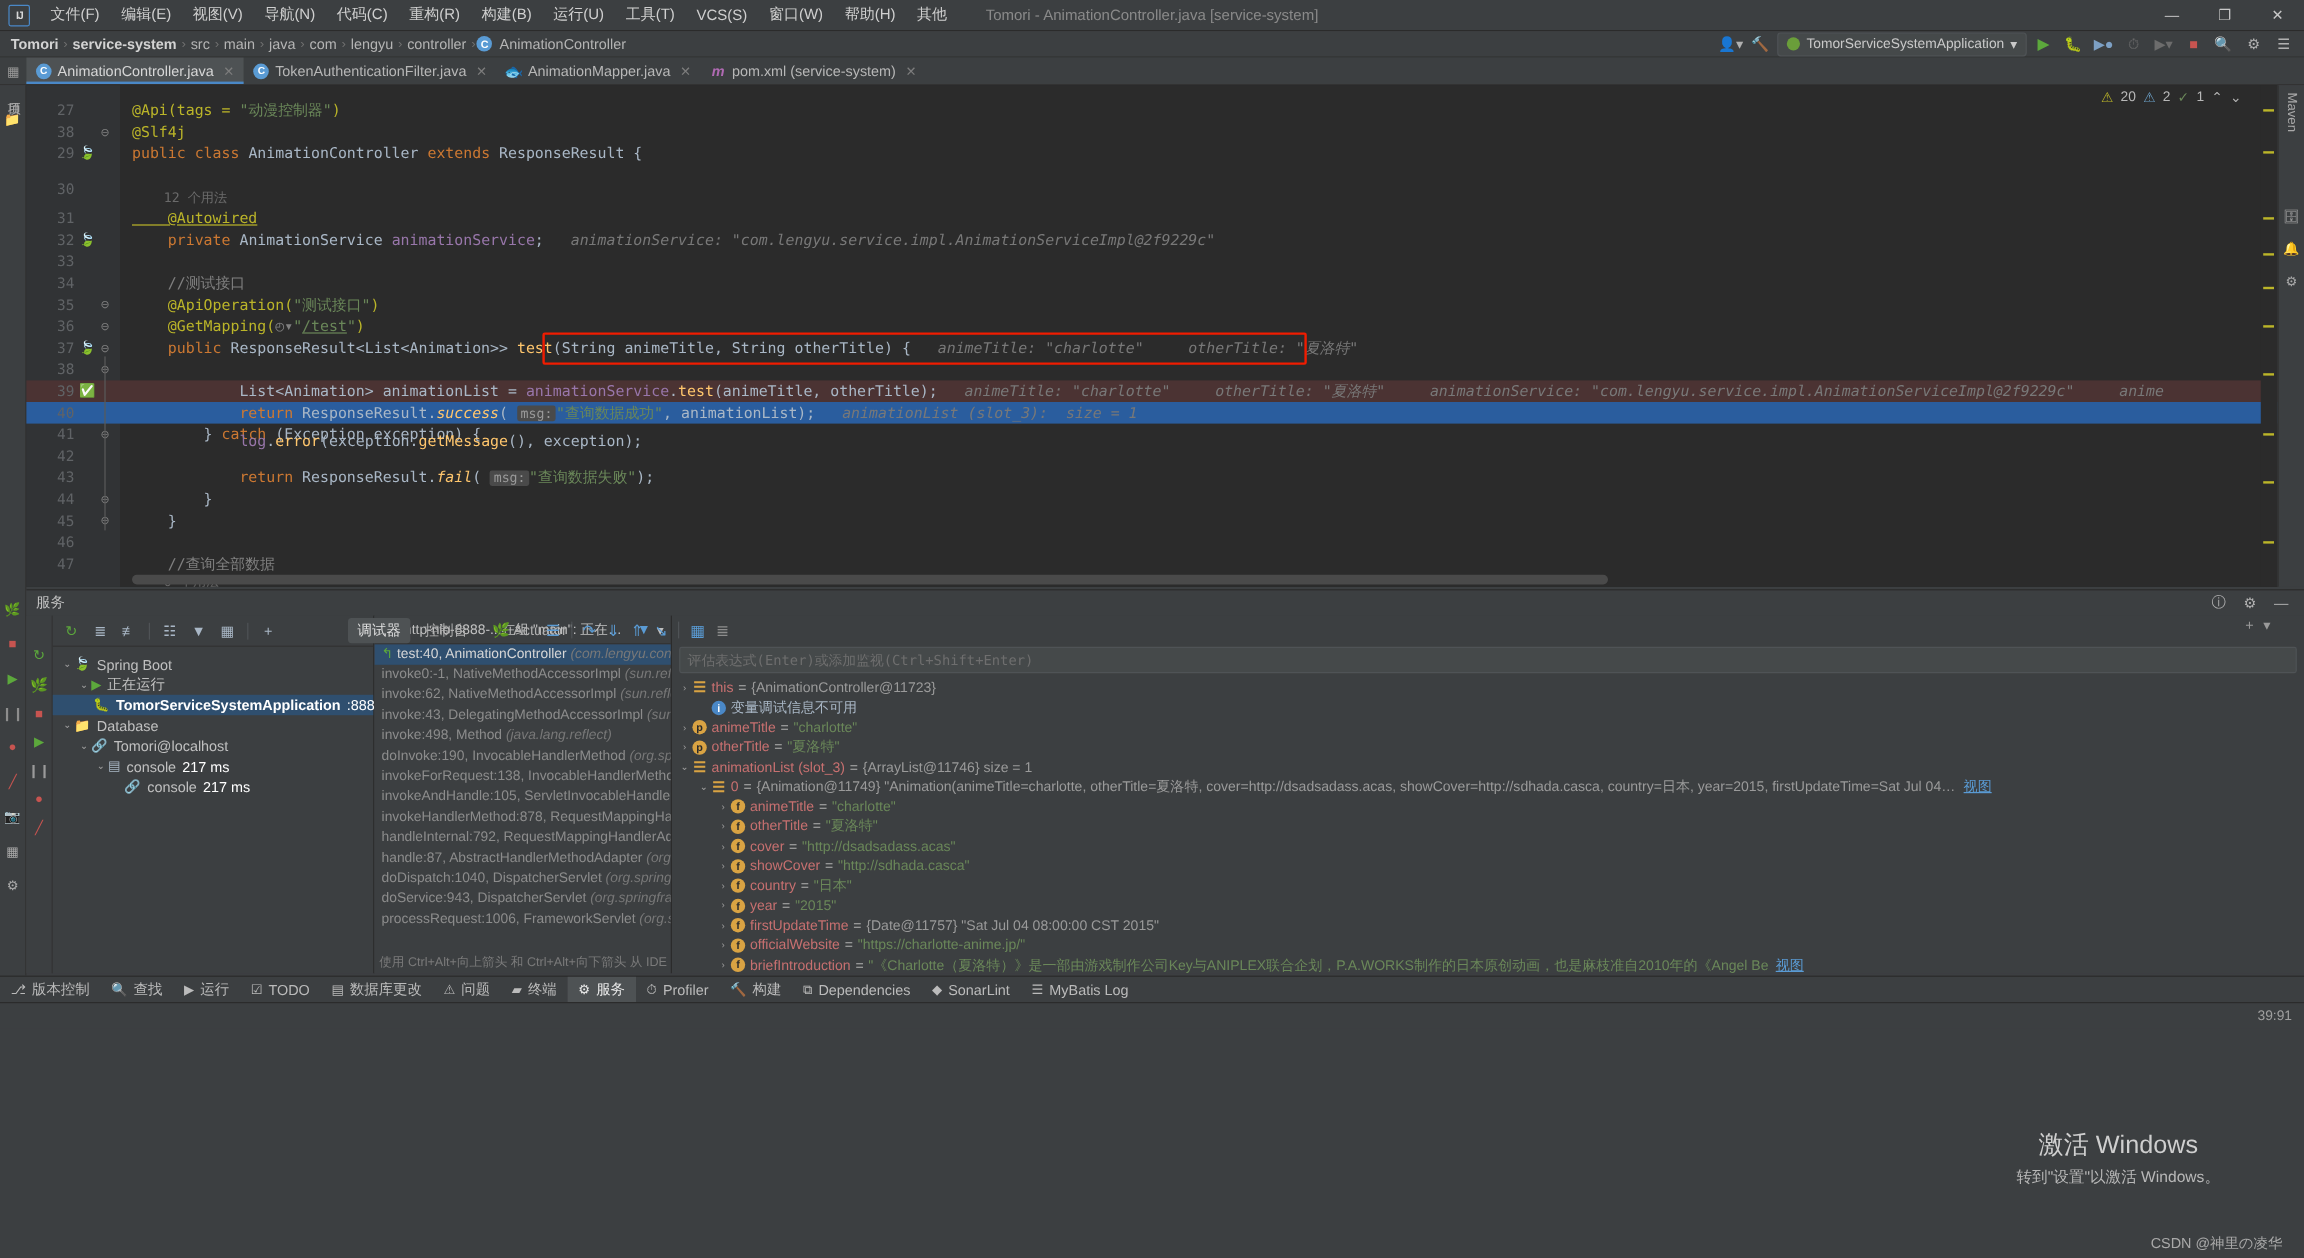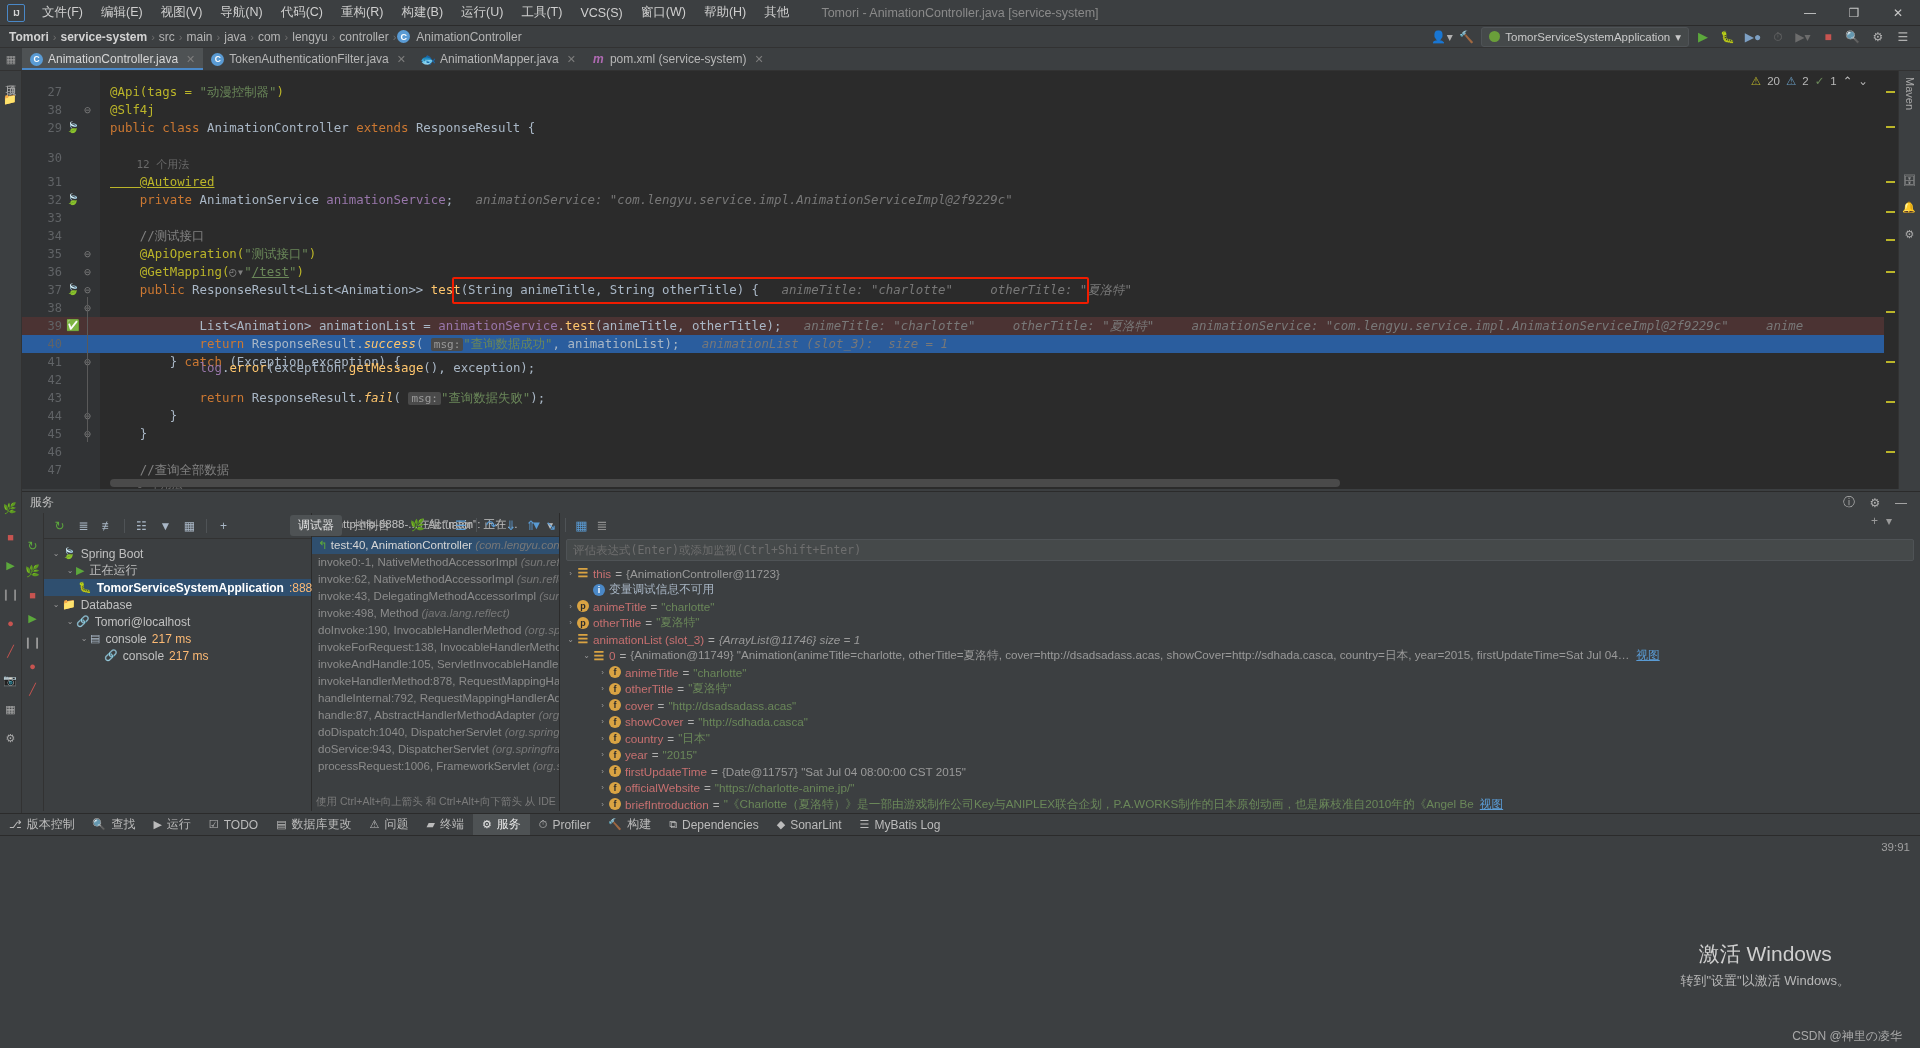--- a/index.html
+++ b/index.html
@@ -169,21 +169,21 @@
     height:26px; display:flex; align-items:center; gap:9px; padding-left:8px;
     border-bottom:1px solid #323232;
   }
   .tb-ico { color:#a9b7c6; font-size:12px; width:15px; text-align:center; }
   .tree-row {
     display:flex; align-items:center; height:17px; font-size:12px; color:#c0c0c0;
     white-space:nowrap; padding-left:6px;
   }
   .tree-row.sel { background:#2f4f6f; color:#ffffff; font-weight:bold; }
   .twisty { width:12px; color:#9a9a9a; font-size:8px; text-align:center; }
-  .tmuted { color:#fdba74; font-weight:normal; margin-left:5px; }
+  .tmuted { color:#ffffff; font-weight:normal; margin-left:5px; }
 
   .svc-stack {
     width:248px; background:#3c3f41; position:relative; border-right:1px solid #2b2b2b;
     overflow:hidden;
   }
   .stack-head {
     height:24px; display:flex; align-items:center; gap:5px; padding:0 6px;
     font-size:11.5px; color:#c0c0c0; border-bottom:1px solid #323232; white-space:nowrap;
   }
   .frame {
@@ -607,21 +607,21 @@
             <span class="vico p">p</span>
             <span class="vname">otherTitle</span>
             <span class="veq">=</span>
             <span class="vstr" style="overflow: hidden; text-overflow: ellipsis; white-space: nowrap; max-width: 1000px; display: inline-block;">"夏洛特"</span>
           </div>
           <div class="vrow" style="padding-left: 0px;">
             <span class="vtw">⌄</span>
             <span class="vico list">☰</span>
             <span class="vname">animationList (slot_3)</span>
             <span class="veq">=</span>
-            <span class="vobj" style="overflow: hidden; text-overflow: ellipsis; white-space: nowrap; max-width: 1000px; display: inline-block; font-style: italic;">{ArrayList@11746}  size = 1</span>
+            <span class="vobj" style="overflow: hidden; text-overflow: ellipsis; white-space: nowrap; max-width: 1000px; display: inline-block;">{ArrayList@11746}  size = 1</span>
           </div>
           <div class="vrow" style="padding-left: 16px;">
             <span class="vtw">⌄</span>
             <span class="vico list">☰</span>
             <span class="vname">0</span>
             <span class="veq">=</span>
             <span class="vobj" style="overflow: hidden; text-overflow: ellipsis; white-space: nowrap; max-width: 1000px; display: inline-block;">{Animation@11749} "Animation(animeTitle=charlotte, otherTitle=夏洛特, cover=http://dsadsadass.acas, showCover=http://sdhada.casca, country=日本, year=2015, firstUpdateTime=Sat Jul 04 08:</span>
             <span style="color: rgb(90, 155, 212); margin-left: 6px; text-decoration: underline;">视图</span>
           </div>
           <div class="vrow" style="padding-left: 32px;">

